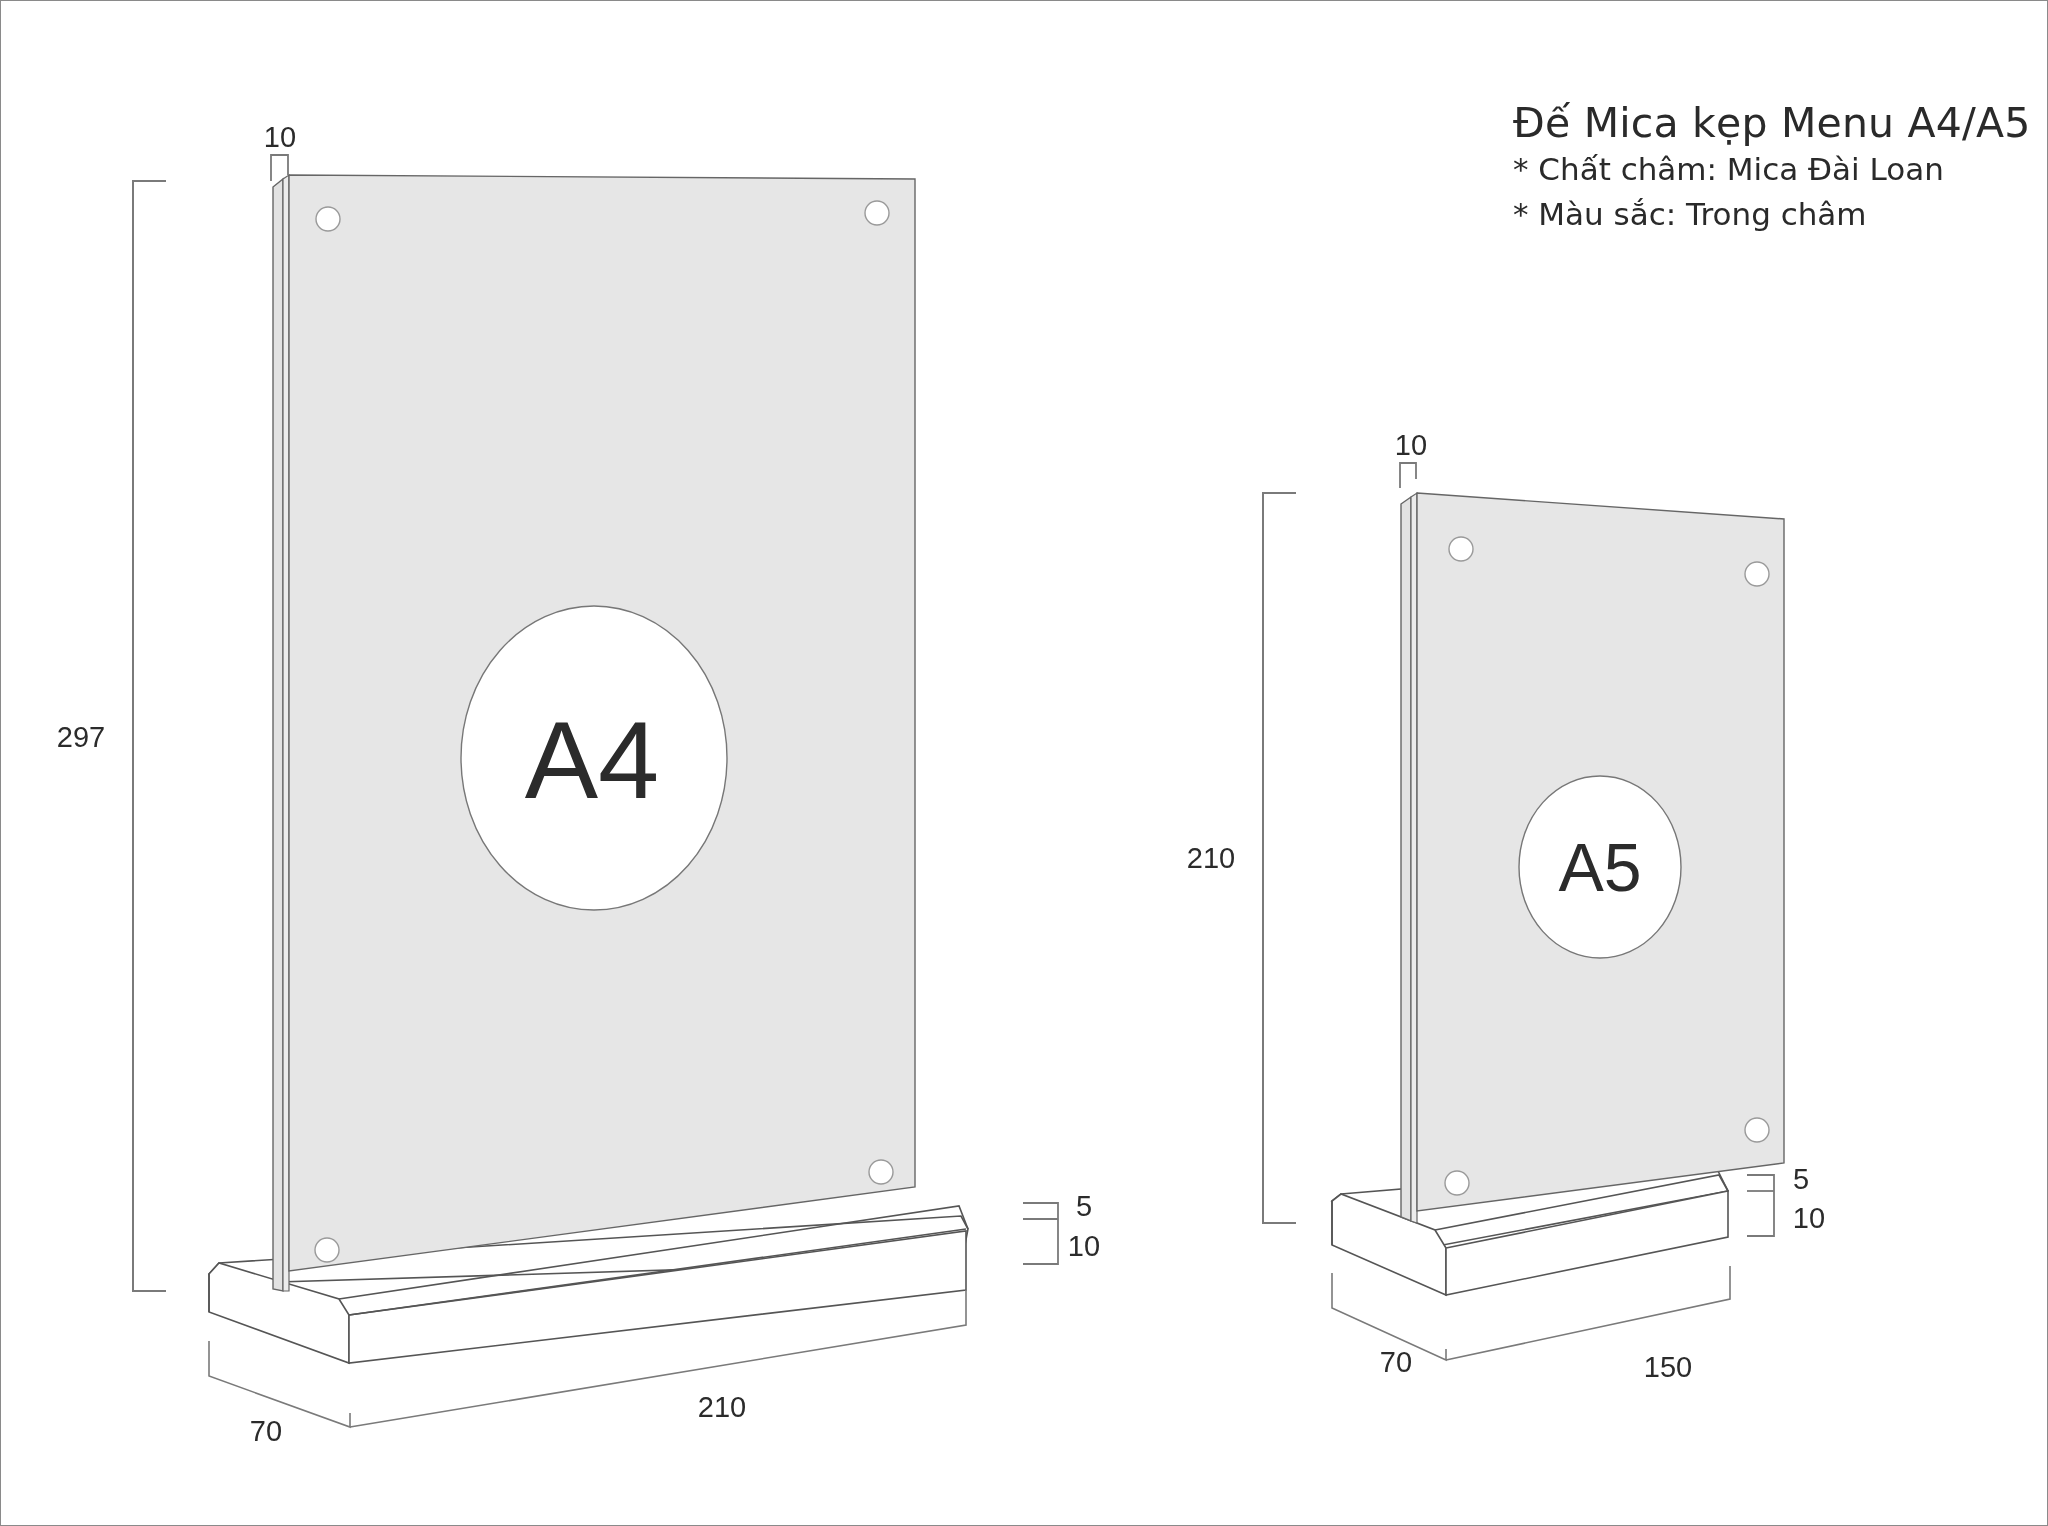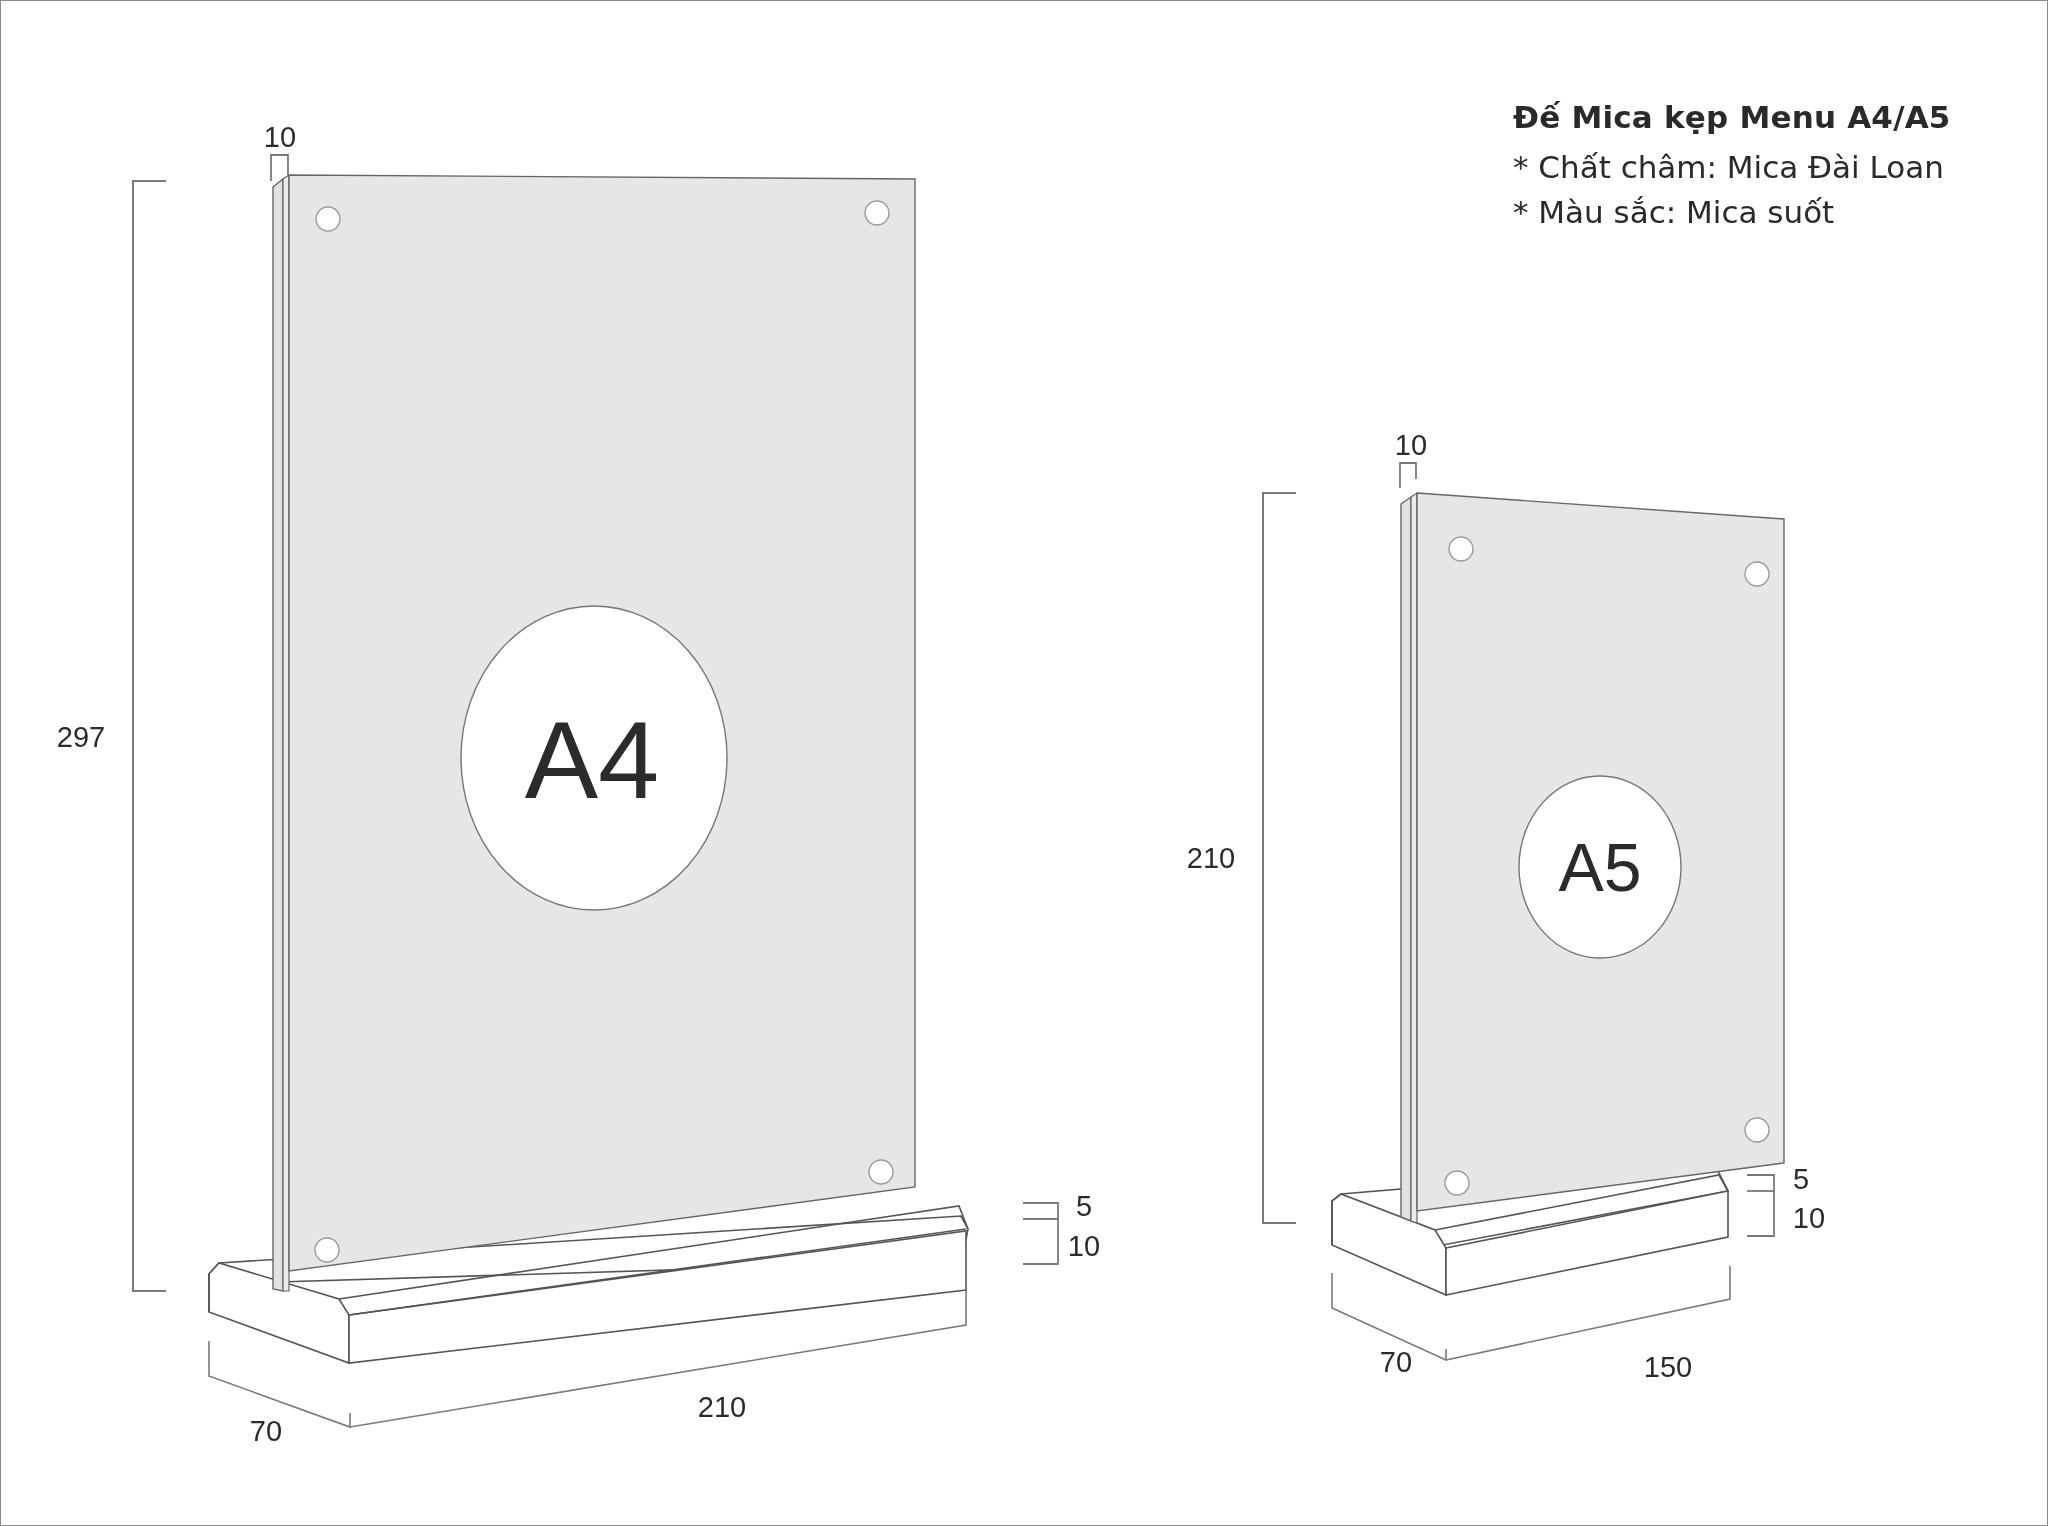--- a/index.html
+++ b/index.html
@@ -4,21 +4,21 @@
 <style>
   html, body { margin:0; padding:0; background:#ffffff; }
   body { width:2048px; height:1526px; overflow:hidden; }
   .canvas { position:relative; width:2048px; height:1526px; background:#fff;
             box-sizing:border-box; border:1px solid #8a8a8a; }
   svg.drawing { position:absolute; left:0; top:0; }
   .dim-text { font-family:"Liberation Sans", sans-serif; fill:#2b2b2b; }
   .badge-text { font-family:"Liberation Sans", sans-serif; fill:#2b2b2b; }
   .info { position:absolute; left:1512px; top:98px; color:#2a2a2a;
           font-family:"DejaVu Sans", sans-serif; }
-  .info .title { font-size:31px; font-weight:bold; margin-bottom:10px; letter-spacing:0.2px; }
+  .info .title { font-size:41px; font-weight:normal; letter-spacing:0.2px; }
   .info .bullet { font-size:31px; line-height:45px; }
 </style>
 </head>
 <body>
 
 <div class="canvas">
 
   <svg class="drawing" width="2048" height="1526" viewBox="0 0 2048 1526">
 
     <g>
@@ -117,15 +117,15 @@
         <polyline points="1445,1359 1729,1298 1729,1265"></polyline>
       </g>
       <text class="dim-text" x="1395" y="1371" font-size="29" text-anchor="middle">70</text>
       <text class="dim-text" x="1667" y="1376" font-size="29" text-anchor="middle">150</text>
     </g>
   </svg>
 
   <div class="info">
     <div class="title">Đế Mica kẹp Menu A4/A5</div>
     <div class="bullet">* Chất châm: Mica Đài Loan</div>
-    <div class="bullet">* Màu sắc: Mica suốt</div>
+    <div class="bullet">* Màu sắc: Trong châm</div>
   </div>
 </div>
 
 </body></html>

